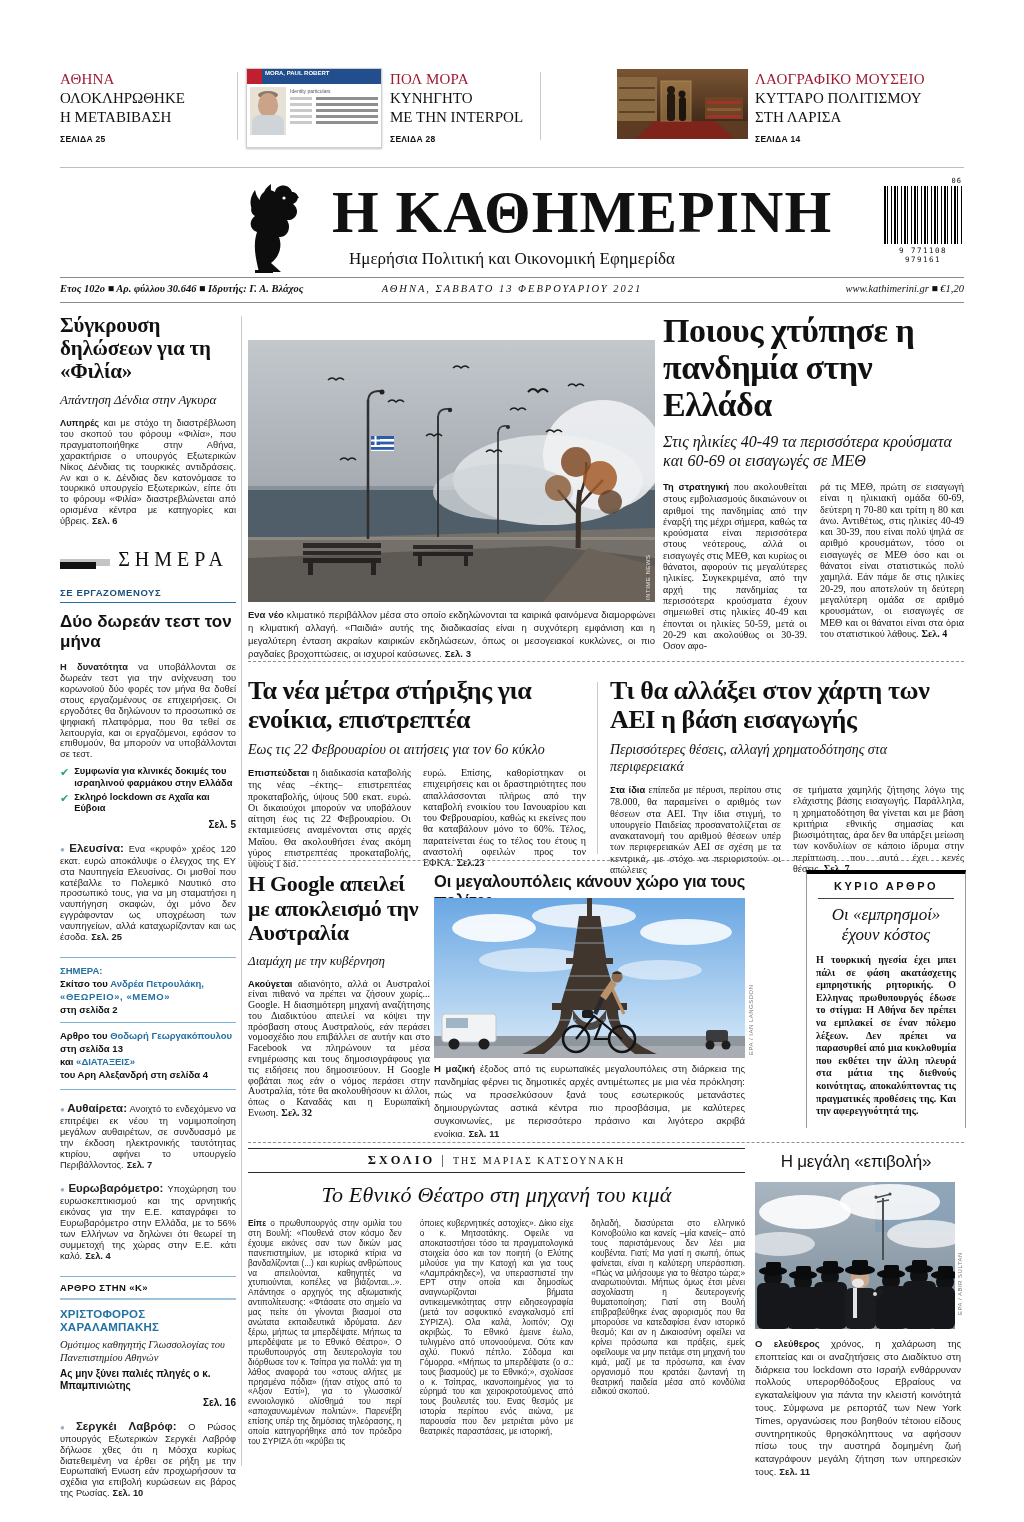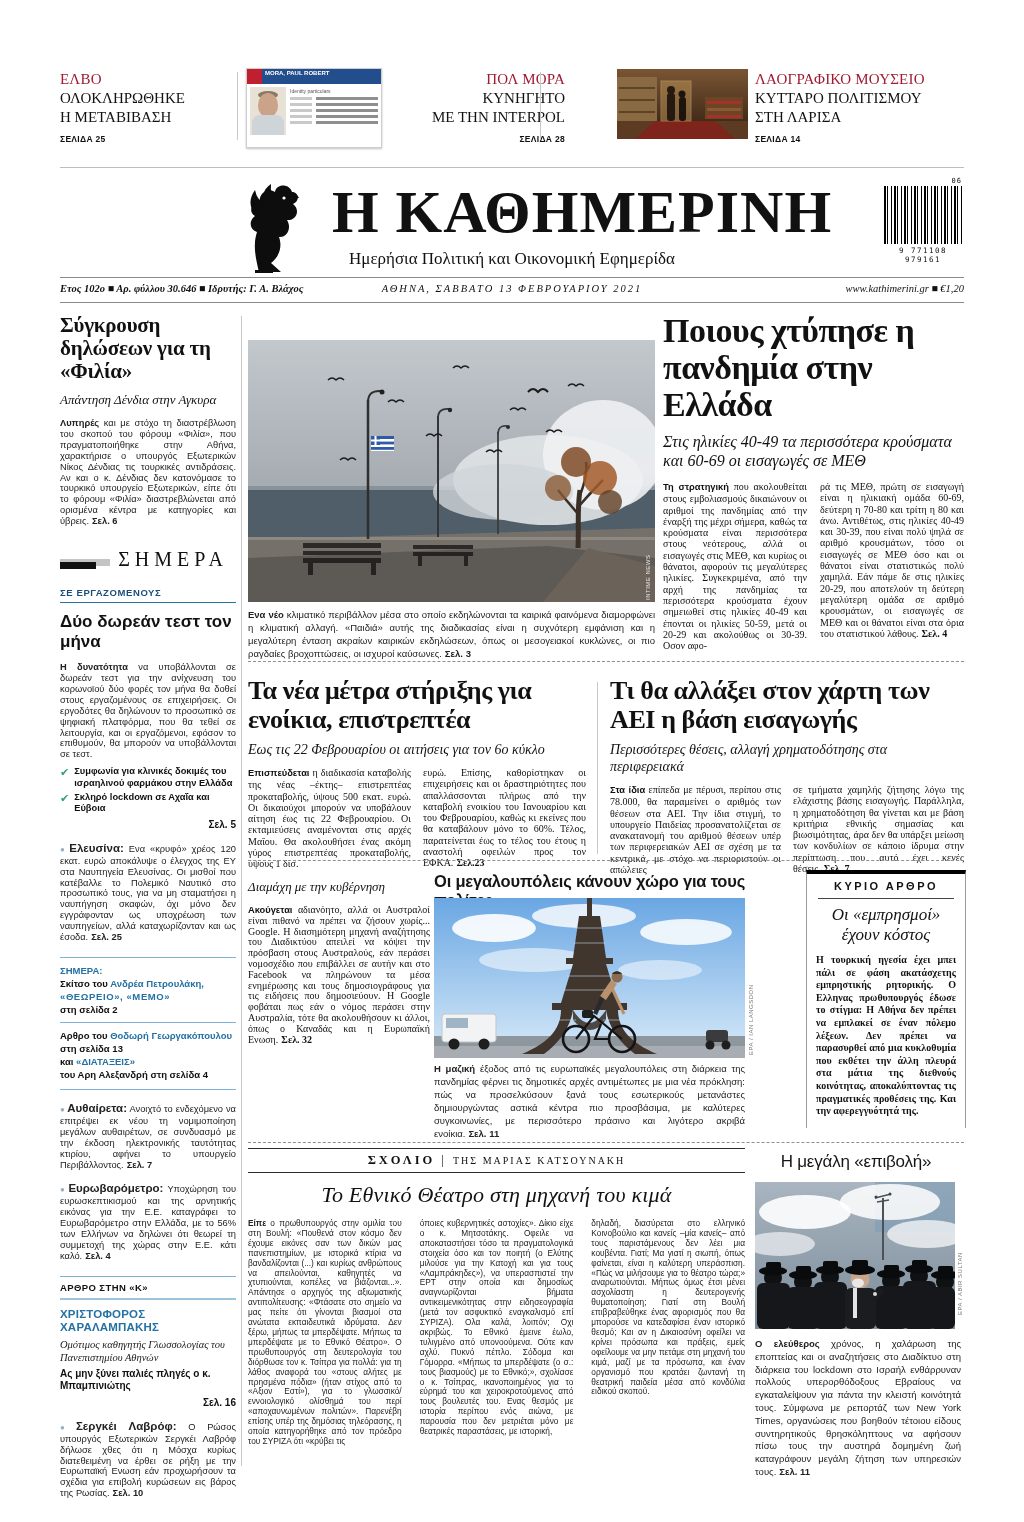--- a/index.html
+++ b/index.html
@@ -104,21 +104,21 @@
   .id-row{display:flex;gap:4px;margin-top:3px;}
   .id-k{width:22px;height:3px;background:#c9c9c9;}
   .id-v{flex:1;height:3px;background:#8f8f8f;}
 </style>
 </head>
 <body>
 
 <div class="page">
 
   <div class="abs" style="left:60px;top:70px;width:170px;">
-    <div class="kicker">ΕΛΒΟ</div>
+    <div class="kicker">ΑΘΗΝΑ</div>
     <div class="promo-head">ΟΛΟΚΛΗΡΩΘΗΚΕ</div>
     <div class="promo-head">Η ΜΕΤΑΒΙΒΑΣΗ</div>
     <div class="promo-page">ΣΕΛΙΔΑ 25</div>
   </div>
   <div class="abs vrule" style="left:237px;top:72px;height:68px;"></div>
 
   <div class="abs idcard" style="left:246px;top:68px;">
     <div class="id-top">
       <div class="id-red"></div>
       <div class="id-blue"><span>MORA, PAUL ROBERT</span><span class="sm">&nbsp;</span></div>
@@ -148,21 +148,21 @@
             <div class="id-v"></div>
           </div>
         <div class="id-row">
             <div class="id-k"></div>
             <div class="id-v"></div>
           </div>
       </div>
     </div>
   </div>
 
-  <div class="abs" style="left:390px;top:70px;width:175px;text-align:right;">
+  <div class="abs" style="left:390px;top:70px;width:175px;">
     <div class="kicker">ΠΟΛ ΜΟΡΑ</div>
     <div class="promo-head">ΚΥΝΗΓΗΤΟ</div>
     <div class="promo-head">ΜΕ ΤΗΝ INTERPOL</div>
     <div class="promo-page">ΣΕΛΙΔΑ 28</div>
   </div>
   <div class="abs vrule" style="left:540px;top:72px;height:68px;"></div>
 
   <svg class="abs" style="left:617px;top:69px;" width="131" height="70" viewBox="0 0 131 70">
     <defs>
         <linearGradient id="mus" x1="0" y1="0" x2="0" y2="1">
@@ -372,20 +372,21 @@
     <div class="h2a-sub">Περισσότερες θέσεις, αλλαγή χρηματοδότησης στα περιφερειακά</div>
     <div class="cols" style="gap:12px;margin-top:9px;">
       <div class="body-serif" style="flex:1;"><span class="lead sans" style="font-size:9.3px;">Στα ίδια</span><span> επίπεδα με πέρυσι, περίπου στις 78.000, θα παραμείνει ο αριθμός των θέσεων στα ΑΕΙ. Την ίδια στιγμή, το υπουργείο Παιδείας προσανατολίζεται σε ανακατανομή του αριθμού θέσεων υπέρ των περιφερειακών ΑΕΙ σε σχέση με τα κεντρικά, με στόχο να περιοριστούν οι απώλειες</span></div>
       <div class="body-serif" style="flex:1;"><span>σε τμήματα χαμηλής ζήτησης λόγω της ελάχιστης βάσης εισαγωγής. Παράλληλα, η χρηματοδότηση θα γίνεται και με βάση κριτήρια εθνικής σημασίας και βιωσιμότητας, άρα δεν θα υπάρξει μείωση των κονδυλίων σε κάποιο ίδρυμα στην περίπτωση που αυτό έχει κενές θέσεις.</span><span class="pgref">Σελ. 7</span></div>
     </div>
   </div>
 
   <div class="abs dash" style="left:248px;top:860px;width:716px;"></div>
 
   <div class="abs" style="left:248px;top:872px;width:182px;">
+    <div class="h3a">Η Google απειλεί με αποκλεισμό την Αυστραλία</div>
     <div class="h3a-sub">Διαμάχη με την κυβέρνηση</div>
     <div class="body-serif" style="margin-top:10px;line-height:10.8px;"><span class="lead sans" style="font-size:9.3px;">Ακούγεται</span><span> αδιανόητο, αλλά οι Αυστραλοί είναι πιθανό να πρέπει να ζήσουν χωρίς... Google. Η διασημότερη μηχανή αναζήτησης του Διαδικτύου απειλεί να κόψει την πρόσβαση στους Αυστραλούς, εάν περάσει νομοσχέδιο που επιβάλλει σε αυτήν και στο Facebook να πληρώνουν τα μέσα ενημέρωσης και τους δημοσιογράφους για τις ειδήσεις που δημοσιεύουν. Η Google φοβάται πως εάν ο νόμος περάσει στην Αυστραλία, τότε θα ακολουθήσουν κι άλλοι, όπως ο Καναδάς και η Ευρωπαϊκή Ενωση.</span><span class="pgref">Σελ. 32</span></div>
   </div>
 
   <div class="abs" style="left:434px;top:872px;width:311px;">
     <div class="h-photo" style="font-size:16.5px;font-weight:600;">Οι μεγαλουπόλεις κάνουν χώρο για τους πολίτες</div>
   </div>
   <svg class="abs" style="left:434px;top:898px;" width="311" height="160" viewBox="0 0 311 160">
     <defs>
         <linearGradient id="sky2" x1="0" y1="0" x2="0" y2="1">

